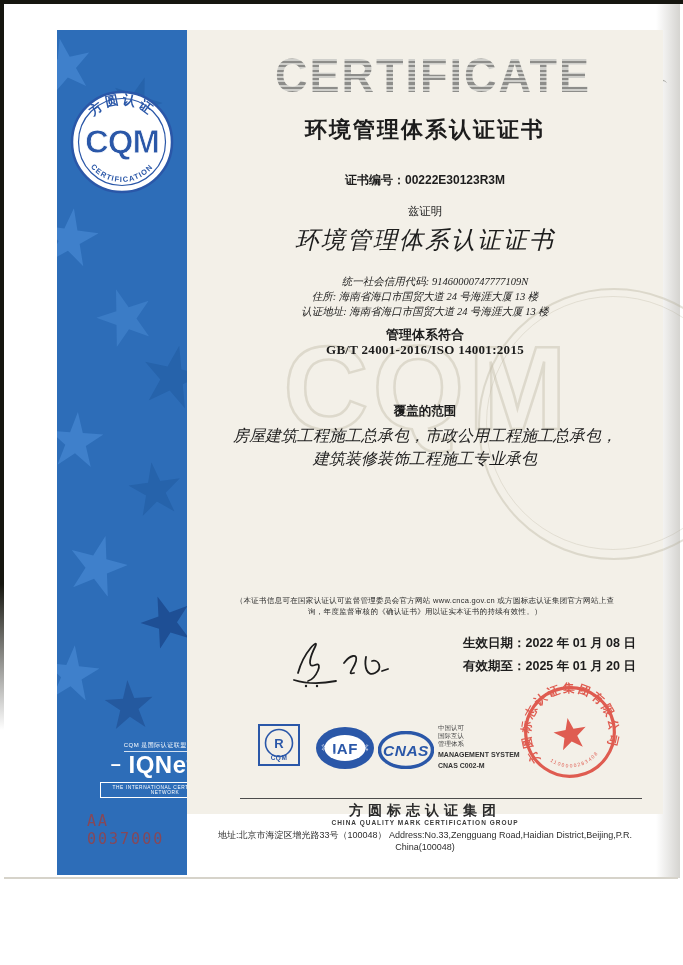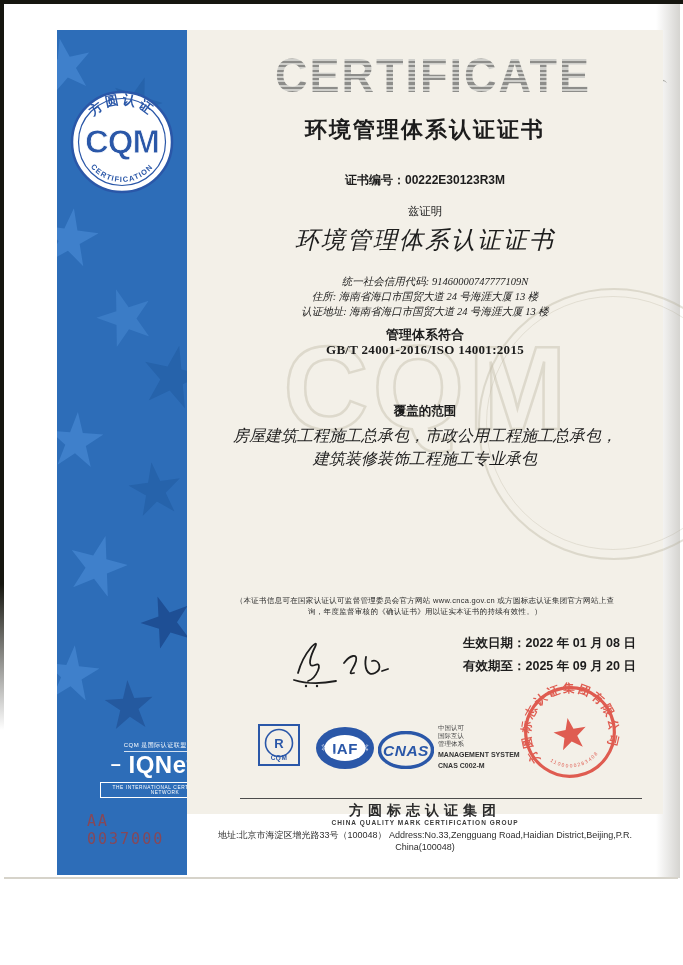--- a/index.html
+++ b/index.html
@@ -169,21 +169,21 @@
         <path d="M62,30 C68,22 76,20 74,28 C72,36 64,42 72,40"></path>
         <path d="M84,24 C82,34 85,44 93,40 C101,36 97,26 90,28"></path>
         <path d="M100,38 L106,36"></path>
       </g>
       <circle cx="24" cy="53" r="1.2" fill="#1d1d1d"></circle>
       <circle cx="35" cy="53" r="1.2" fill="#1d1d1d"></circle>
     </svg>
 
     <div class="abs dates">
       <div>生效日期：2022 年 01 月 08 日</div>
-      <div>有效期至：2025 年 09 月 20 日</div>
+      <div>有效期至：2025 年 01 月 20 日</div>
     </div>
 
     <svg class="abs mark-rcqm" width="42" height="42" viewBox="0 0 42 42">
       <rect x="1" y="1" width="40" height="40" fill="none" stroke="#2a57a8" stroke-width="2"></rect>
       <circle cx="21" cy="19" r="13.5" fill="none" stroke="#2a57a8" stroke-width="1.6"></circle>
       <text x="21" y="24" text-anchor="middle" font-size="13" font-weight="bold" fill="#2a57a8">R</text>
       <text x="21" y="36" text-anchor="middle" font-size="6.5" font-weight="bold" letter-spacing="0.5" fill="#2a57a8">CQM</text>
     </svg>
 
     <svg class="abs mark-iaf" width="60" height="44" viewBox="0 0 60 44">

